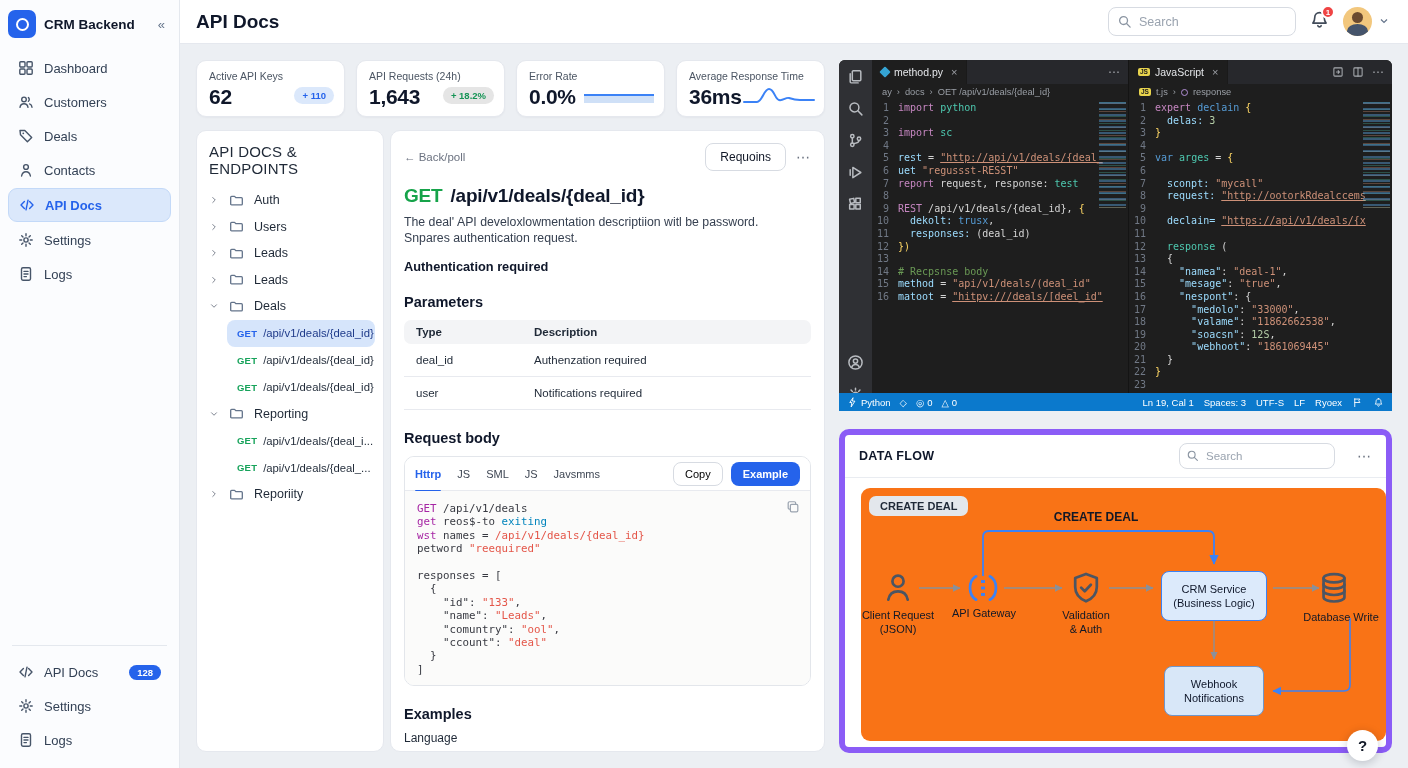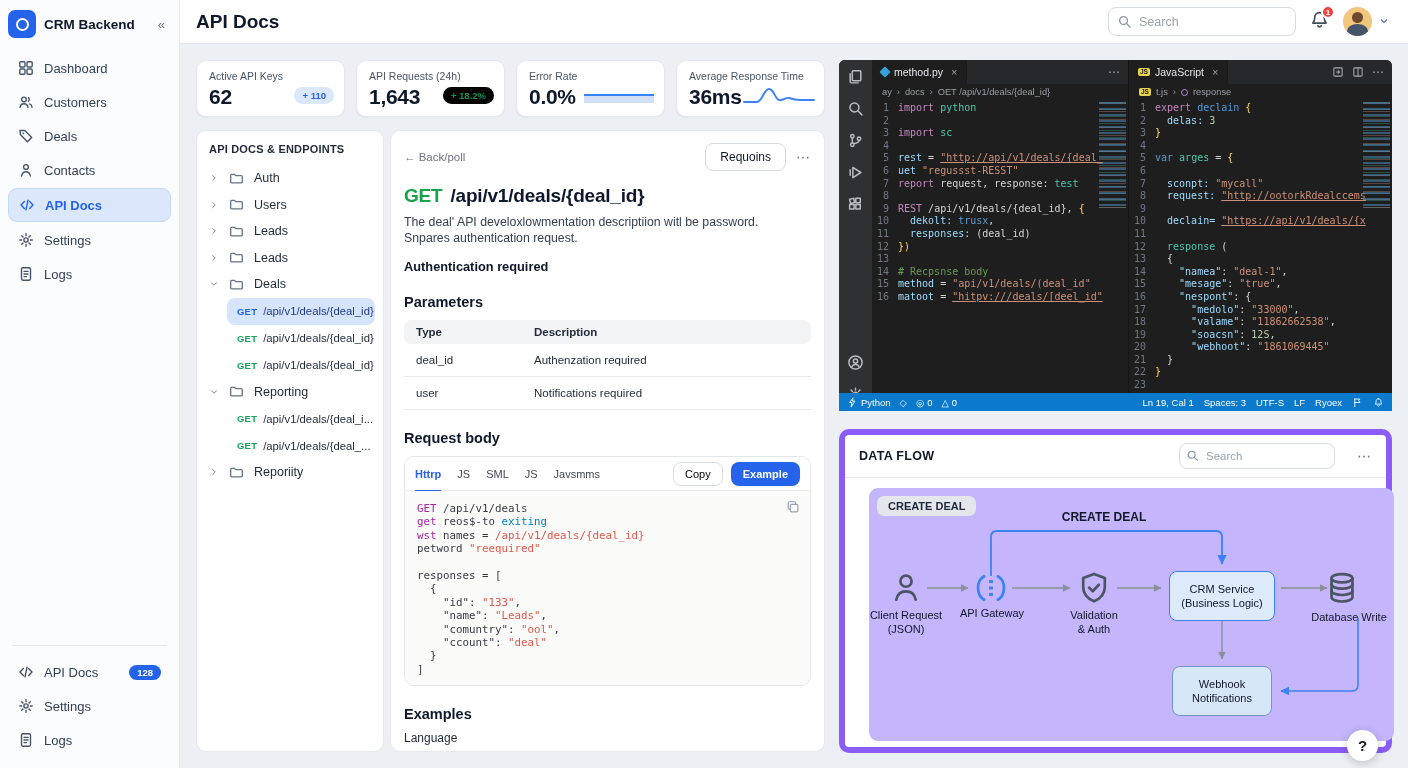--- a/index.html
+++ b/index.html
@@ -38,26 +38,26 @@
   .avatar .bod { position:absolute; left:4px; top:17px; width:21px; height:14px; border-radius:50% 50% 0 0; background:#45546b; }
   .chev-down { color:#64748b; margin-right:18px; cursor:pointer; }
   .chev-down svg { width:12px; height:12px; fill:none; stroke:currentColor; stroke-width:1.6; }
 
   
   .stat-card { position:absolute; top:60px; width:149px; height:57px; background:#fff; border:1px solid #e5e8ee; border-radius:10px; padding:9px 12px; box-shadow:0 1px 2px rgba(15,23,42,.04); }
   .stat-label { font-size:10.5px; color:#4b5563; white-space:nowrap; }
   .stat-value { font-size:21px; font-weight:bold; margin-top:3px; letter-spacing:-.3px; }
   .stat-badge { position:absolute; right:10px; bottom:12px; font-size:9.5px; font-weight:bold; border-radius:9px; padding:3px 8px; }
   .stat-badge.blue { background:#dbe8fb; color:#2563eb; }
-  .stat-badge.green { background:#000000; color:#159455; }
+  .stat-badge.green { background:#e5e5e5; color:#159455; }
   .spark { position:absolute; right:8px; bottom:10px; width:74px; height:24px; }
 
   
   #tree-panel { position:absolute; left:196px; top:130px; width:188px; height:622px; background:#fff; border:1px solid #e5e8ee; border-radius:10px; padding:12px 4px 8px 10px; overflow:hidden; }
-  #tree-title { font-size:11px; font-weight:bold; color:#1f2937; letter-spacing:.2px; padding-left:2px; margin-bottom:10px; }
+  #tree-title { font-size:15px; font-weight:normal; color:#1f2937; letter-spacing:.2px; padding-left:2px; margin-bottom:10px; }
   .t-row { display:flex; align-items:center; height:26.5px; gap:10px; font-size:12.5px; color:#1f2937; cursor:pointer; padding-left:2px; }
   .t-row .chev { width:10px; height:10px; color:#6b7280; }
   .t-row .fold { width:15px; height:15px; color:#64748b; }
   .e-row { display:flex; align-items:center; height:27px; margin:0 4px 0 20px; padding-left:10px; border-radius:8px; cursor:pointer; white-space:nowrap; overflow:hidden; }
   .e-row .method { font-size:9.5px; font-weight:bold; color:#17a35b; margin-right:6px; letter-spacing:.2px; }
   .e-row .path { font-size:11.3px; color:#1f2937; }
   .e-row.selected { background:#d6e5fb; }
   .e-row.selected .method { color:#2563eb; }
   .e-row.selected .path { color:#1e3a8a; }
 
@@ -127,21 +127,21 @@
   #status-bar .icn svg { stroke-width:1.3; }
 
   
   #flow-panel { position:absolute; left:839px; top:429px; width:553px; height:324px; background:#fff; border:6px solid #8b5cf6; border-radius:10px; }
   .flow-header { height:43px; display:flex; align-items:center; padding:0 14px; border-bottom:1px solid #e9ecf1; }
   #flow-title { font-size:12.5px; font-weight:bold; letter-spacing:.3px; }
   .flow-search { position:relative; margin-left:auto; margin-right:12px; }
   .flow-search input { width:156px; height:26px; border:1px solid #d7dbe2; border-radius:8px; padding:0 8px 0 26px; font-size:11.5px; color:#334155; outline:none; font-family:"Liberation Sans",sans-serif; }
   .flow-search input::placeholder { color:#9aa3af; }
   .flow-search .icn { position:absolute; left:7px; top:6px; width:13px; height:13px; color:#8b95a2; }
-  #flow-card { position:absolute; left:24px; top:53px; width:525px; height:253px; background:#c4b5fd; border-radius:9px; overflow:hidden; }
+  #flow-card { position:absolute; left:16px; top:53px; width:525px; height:253px; background:#f97316; border-radius:9px; overflow:hidden; }
   .flow-chip { position:absolute; left:8px; top:8px; background:#e3e7ec; border-radius:7px; padding:4px 11px; font-size:11px; font-weight:bold; color:#1f2937; }
   .flow-label { position:absolute; left:90px; top:22px; width:290px; text-align:center; font-size:12px; font-weight:bold; color:#111827; }
   #flow-svg { position:absolute; inset:0; width:100%; height:100%; }
   .fnode-ic { position:absolute; width:36px; height:36px; color:#4b5563; }
   .fnode-ic svg { width:100%; height:100%; fill:none; stroke:currentColor; stroke-width:1.5; stroke-linecap:round; stroke-linejoin:round; }
   .flabel { position:absolute; font-size:11px; color:#111827; text-align:center; line-height:14px; }
   .fbox { position:absolute; border-radius:8px; display:flex; flex-direction:column; align-items:center; justify-content:center; font-size:11px; line-height:14px; color:#0f172a; text-align:center; }
   .fbox.service { left:300px; top:83px; width:106px; height:50px; background:#dceafb; border:1.5px solid #3b82f6; }
   .fbox.webhook { left:303px; top:178px; width:100px; height:50px; background:#d8e7f8; border:1.3px solid #7096c9; }
   .help-btn { position:absolute; right:8px; bottom:-14px; width:31px; height:31px; border-radius:50%; background:#fff; box-shadow:0 2px 10px rgba(15,23,42,.22); display:flex; align-items:center; justify-content:center; font-size:15px; font-weight:bold; color:#111827; cursor:pointer; z-index:8; }

